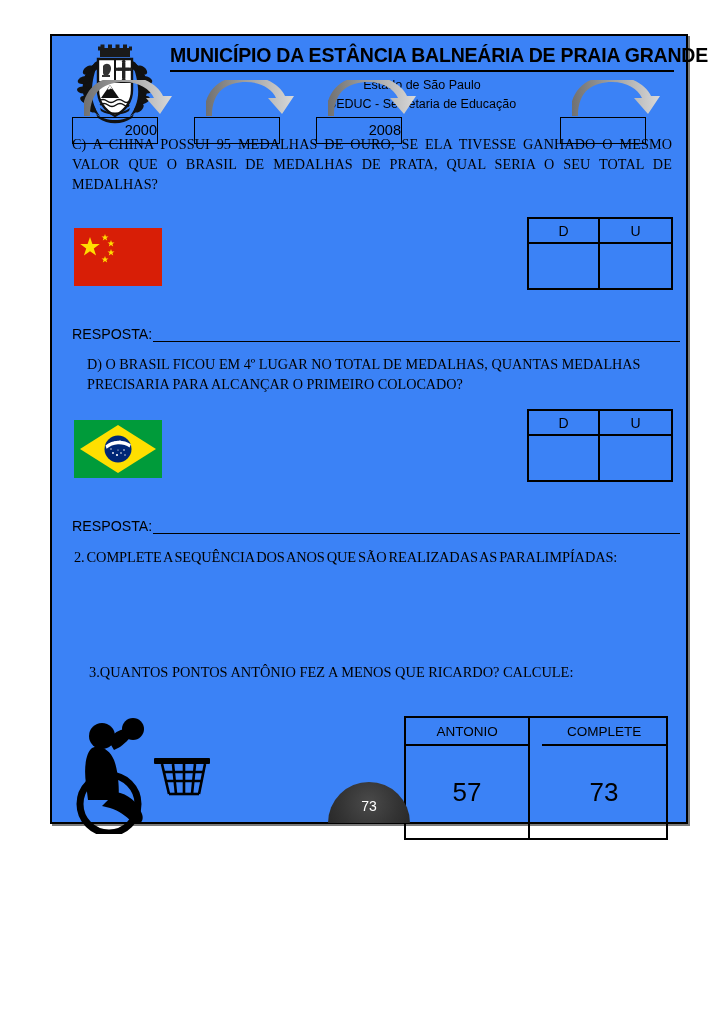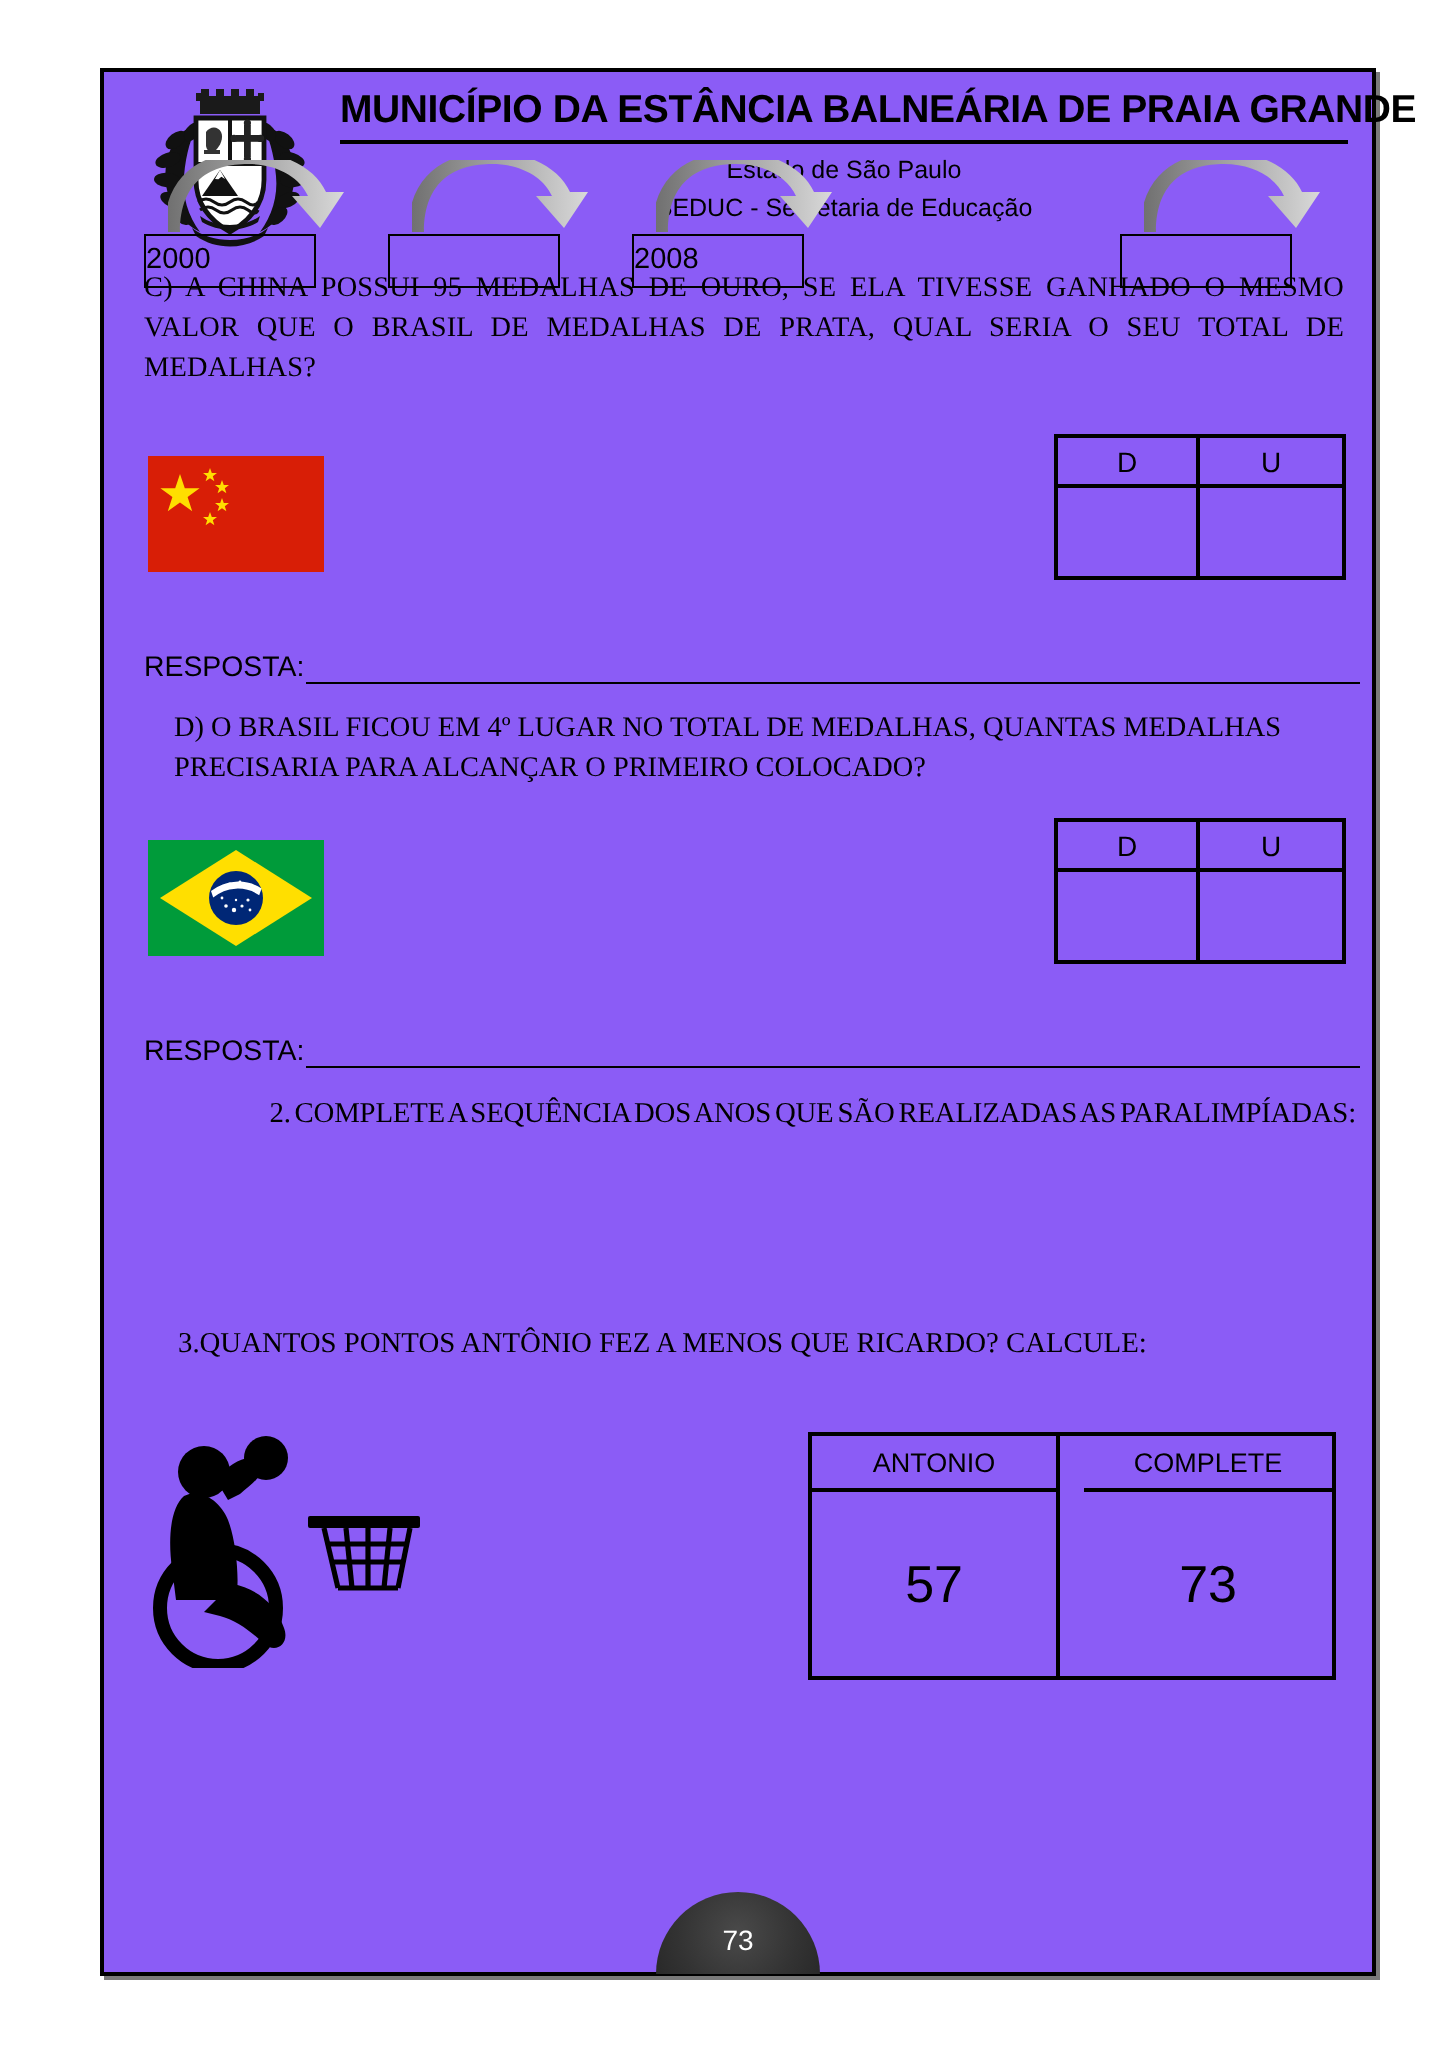--- a/index.html
+++ b/index.html
@@ -15,24 +15,24 @@
     color: #000000;
     overflow: hidden;
   }
 
   
   #page-frame {
     position: absolute;
     left: 50px;
     top: 34px;
     width: 638px;
-    height: 954px;
+    height: 790px;
     border: 2px solid #000;
     box-sizing: border-box;
-    background: #8b5cf6;
+    background: #3b82f6;
     box-shadow: 2px 2px 0 0 #7a7a7a;
     padding-left: 47px;
   }
 
   
   #header {
     position: absolute;
     left: 0; top: 0;
     width: 100%;
     height: 92px;
@@ -79,21 +79,21 @@
     font-size: 14.2px;
     line-height: 20px;
     text-align: justify;
     word-spacing: 1px;
     letter-spacing: 0.1px;
     font-family: Liberation Serif, serif;
   }
   .qtext.tight {
     word-spacing: -1.5px;
     letter-spacing: -0.1px;
-    text-align: right;
+    text-align: left;
   }
   .qtext.tight2 {
     word-spacing: 0px;
     letter-spacing: 0px;
     text-align: left;
     margin-left: 15px;
   }
 
   
   .du-table {
@@ -176,21 +176,21 @@
     height: 38px;
   }
   .seq-box {
     position: absolute;
     left: 0;
     top: 37px;
     width: 86px;
     height: 27px;
     border: 1.8px solid #000;
     box-sizing: border-box;
-    text-align: left;
+    text-align: right;
     line-height: 24px;
     font-size: 14.5px;
   }
 
   
   #score-table {
     position: absolute;
     width: 264px;
     border: 2.2px solid #000;
     box-sizing: border-box;

